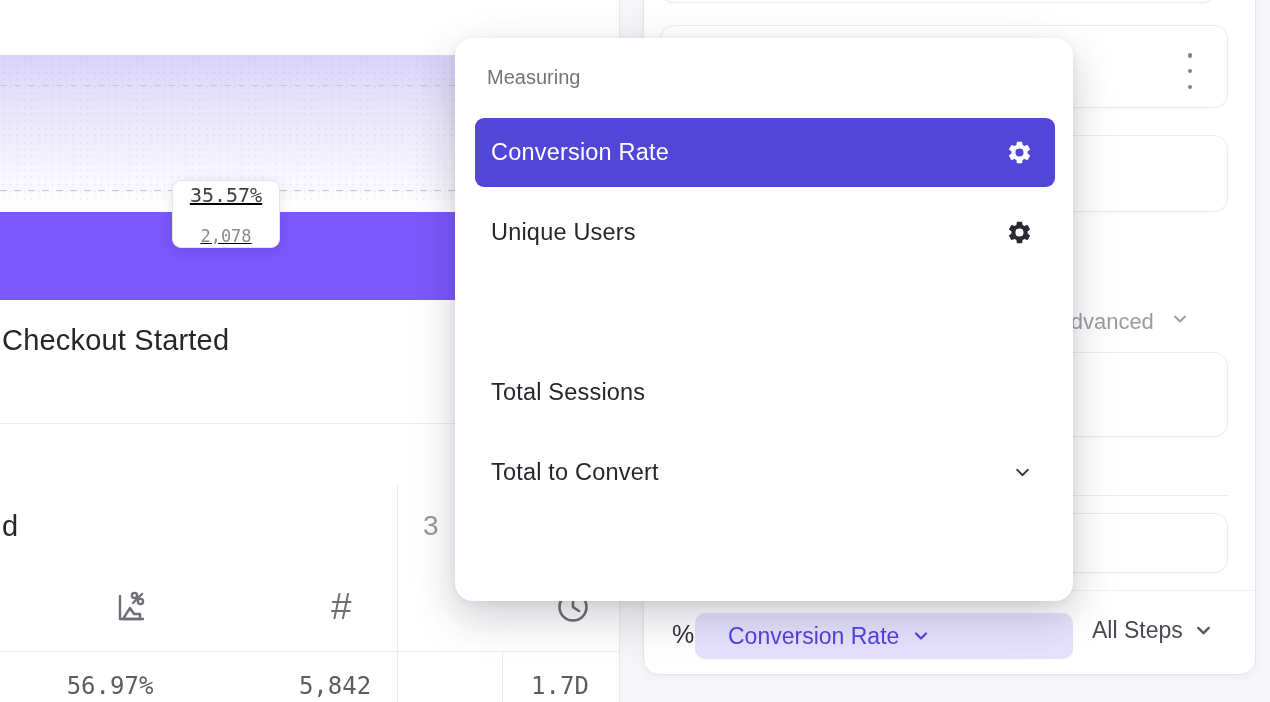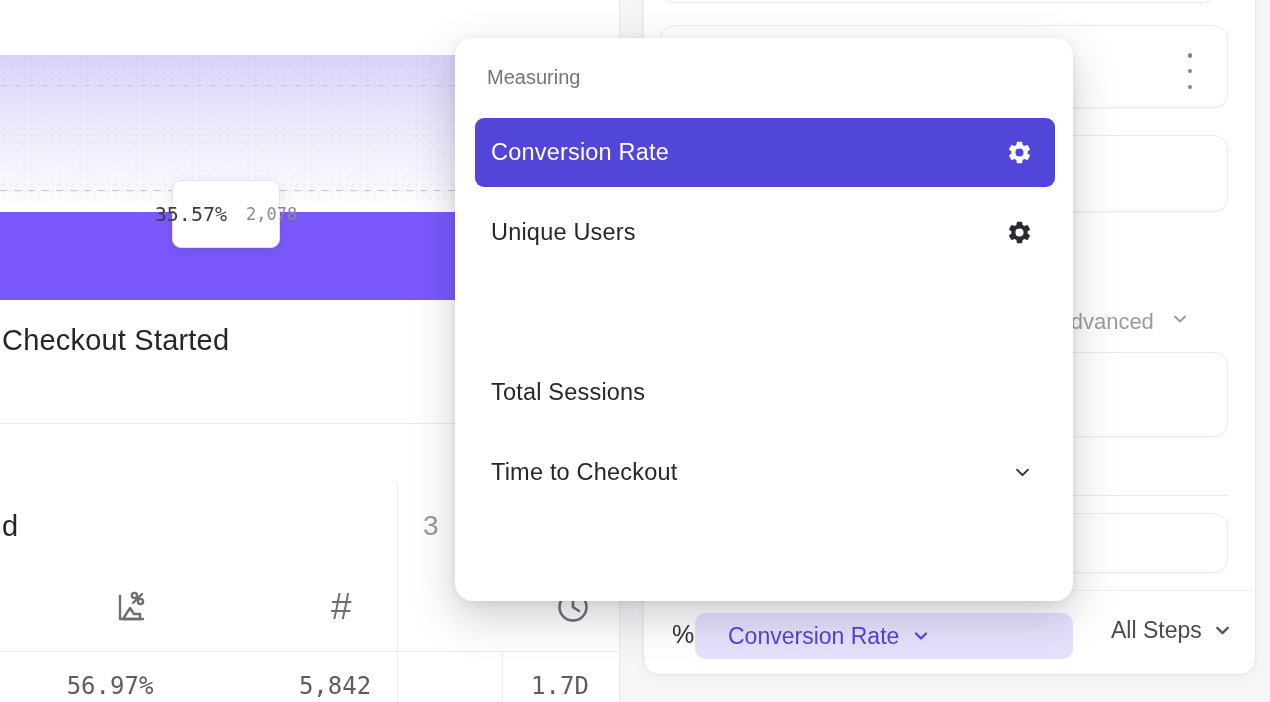--- a/index.html
+++ b/index.html
@@ -21,21 +21,21 @@
       linear-gradient(180deg, #d9d2f8 0%, #e9e5fb 35%, #fbfaff 92%, #ffffff 100%);
     background-size:7px 7px, 100% 100%;
   }
   .dashline { left:0; width:619px; height:1px;
     background:repeating-linear-gradient(90deg,#c8c8d4 0 7px, transparent 7px 14px); }
   .solid-bar { left:0; top:212px; width:619px; height:88px; background:#7a58fc; }
   .tooltip {
     left:172px; top:180px; width:108px; height:68px; background:#ffffff;
     border:1px solid #e4e4ea; border-radius:9px;
     box-shadow:0 4px 14px rgba(30,30,50,0.10);
-    display:flex; flex-direction:row; align-items:center; justify-content:center; gap:19px;
+    display:flex; flex-direction:column; align-items:center; justify-content:center; gap:19px;text-decoration:underline;
   }
   .tooltip .rate { font-family:"DejaVu Sans Mono", monospace; font-size:20px; color:#3d3d45; }
   .tooltip .count { font-family:"DejaVu Sans Mono", monospace; font-size:17px; color:#8a8a92; }
   .step-title { left:2px; top:324px; font-size:29px; font-weight:500; color:#25252b; letter-spacing:0.2px; }
   .h-div { height:1px; background:#ececf0; }
   .v-div { width:1px; background:#ececf0; }
   .th-left { left:2px; top:510px; font-size:29px; font-weight:500; color:#25252b; }
   .th-right { left:423px; top:510px; font-size:28px; color:#97979e; }
   .metric-icon { color:#6e6e76; }
   .hash-icon { left:331px; top:586px; font-size:37px; font-weight:400; color:#6e6e76; }
@@ -52,21 +52,21 @@
   .kebab i { width:4.5px; height:4.5px; border-radius:50%; background:#82828a; }
   .advanced-label { left:1056px; top:309px; font-size:22px; color:#9b9ba3; }
   .chev { display:inline-block; }
   .footer-div { left:645px; top:590px; width:609px; height:1px; background:#f1f1f4; }
   .pct-sign { left:672px; top:620px; font-size:25px; color:#2e2e34; }
   .metric-pill { left:695px; top:613px; width:378px; height:46px; background:#e6e1fd; border-radius:10px;
     display:flex; align-items:center; cursor:pointer; }
   .metric-pill .lbl { margin-left:33px; font-size:23px; font-weight:500; color:#5143dc; }
   .metric-pill .chev { margin-left:12px; color:#5143dc; }
   .all-steps { left:1092px; top:617px; display:flex; align-items:center; gap:10px; cursor:pointer; }
-  .all-steps .lbl { font-size:23px; font-weight:500; color:#4a4a52;margin-left:19px; }
+  .all-steps .lbl { font-size:23px; font-weight:500; color:#4a4a52; }
   .all-steps .chev { color:#55555c; }
 
   
   .dropdown { left:455px; top:38px; width:618px; height:563px; background:#ffffff;
     border-radius:18px; box-shadow:0 16px 44px rgba(35,35,60,0.22), 0 2px 8px rgba(35,35,60,0.08); }
   .dd-header { left:487px; top:66px; font-size:20px; color:#74747c; }
   .dd-row { left:475px; width:580px; height:56px; display:flex; align-items:center; cursor:pointer; }
   .dd-row .lbl { margin-left:16px; font-size:23.5px; color:#26262c; letter-spacing:0.2px; }
   .dd-row.selected { left:475px; top:118px; height:69px; background:#5246d9; border-radius:9px; }
   .dd-row.selected .lbl { color:#ffffff; font-weight:500; }
@@ -180,21 +180,21 @@
       </svg>
     </span>
   </div>
 
 
   <div class="abs dd-row" style="top:364px;">
     <span class="lbl">Total Sessions</span>
   </div>
 
   <div class="abs dd-row" style="top:444px;">
-    <span class="lbl">Time to Checkout</span>
+    <span class="lbl">Total to Convert</span>
     <span class="row-end">
       <svg class="dd-chev" width="21" height="21" viewBox="0 0 24 24" fill="none" stroke="currentColor" stroke-width="2.4" stroke-linecap="round" stroke-linejoin="round">
           <path d="M6 9l6 6 6-6"></path>
         </svg>
     </span>
   </div>
 
 
 </div>
 

